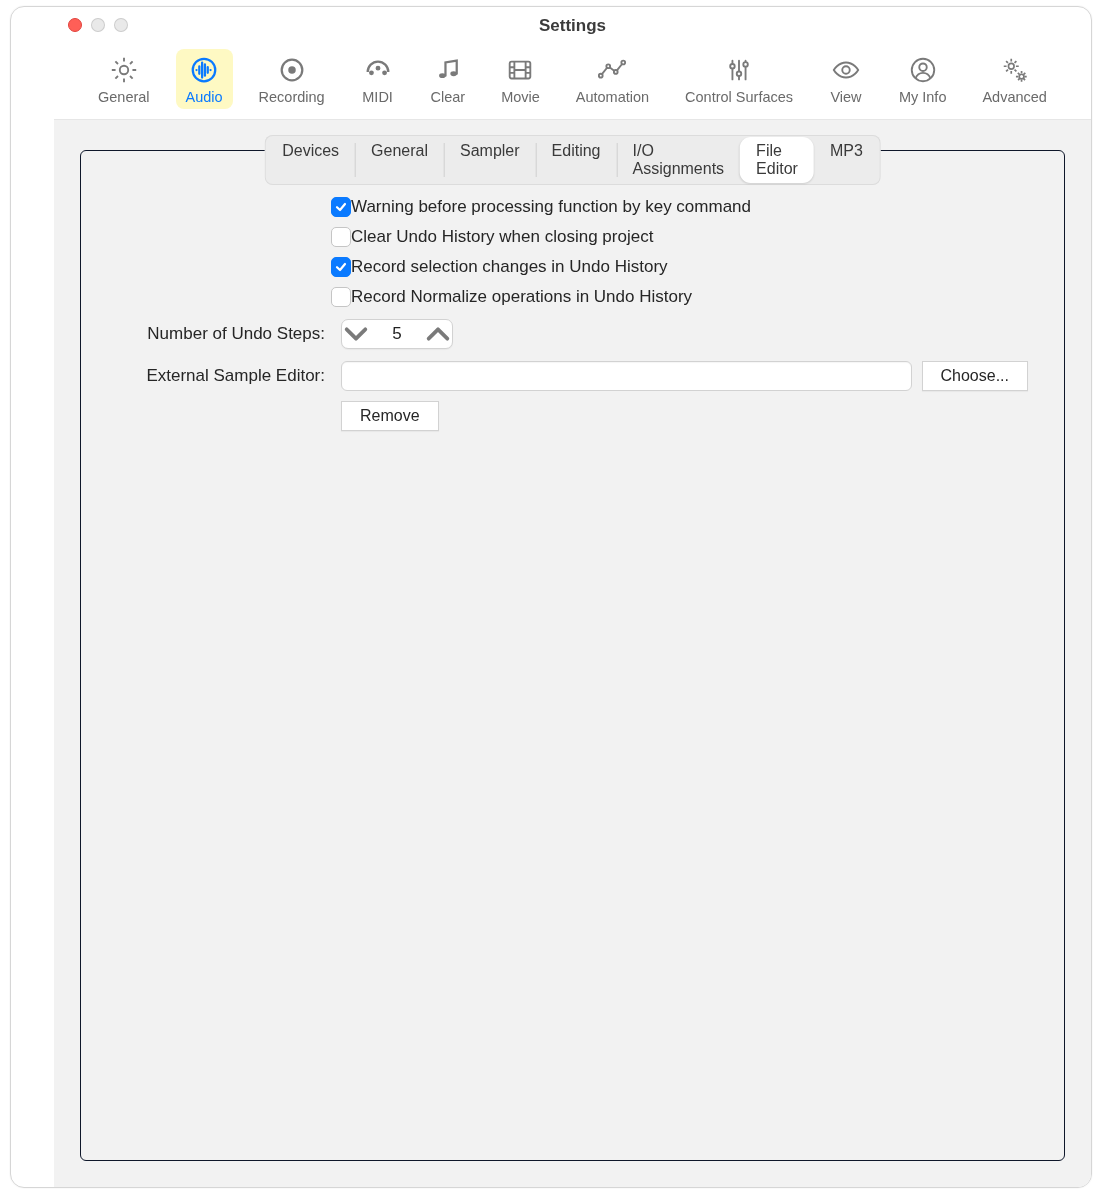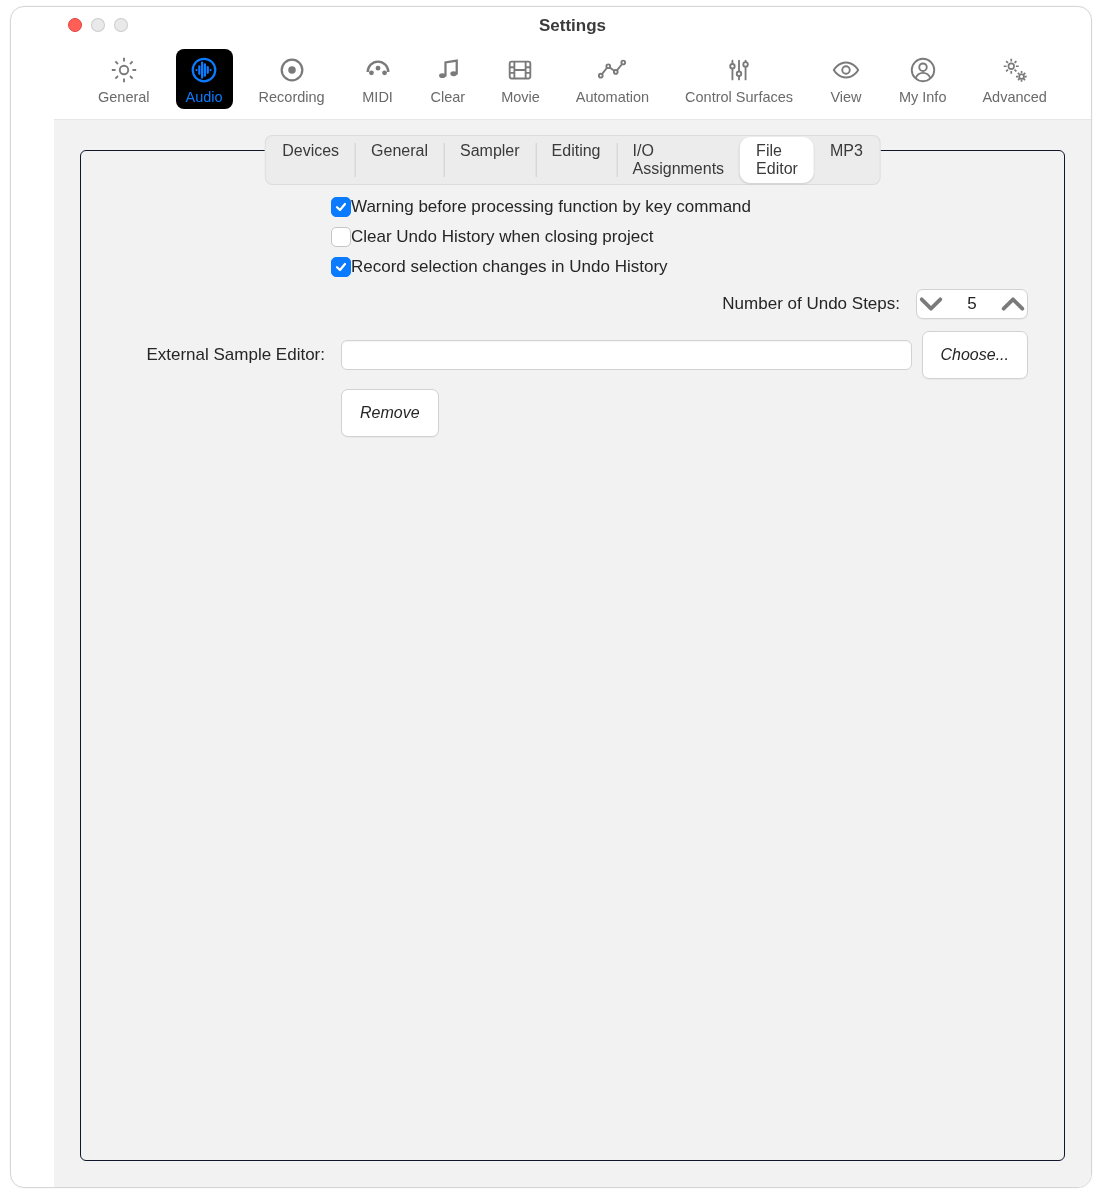--- a/index.html
+++ b/index.html
@@ -61,21 +61,21 @@
     flex-direction: column;
     align-items: center;
     gap: 4px;
     padding: 6px 10px 4px 10px;
     border-radius: 8px;
     color: #6f6f6f;
     cursor: pointer;
     min-width: 54px;
   }
   .tool-item.selected {
-    background: #000000;
+    background: #fef9c3;
     color: #0a7aff;
   }
   .tool-item .icon {
     width: 30px; height: 30px;
     display: flex; align-items: center; justify-content: center;
   }
   .tool-item svg { width: 30px; height: 30px; }
   .tool-item .label {
     font-size: 14.5px;
     color: #6a6a6a;
@@ -151,21 +151,20 @@
     border-color: #0a7aff;
   }
   .chk.checked svg { width: 14px; height: 14px; }
   .chk-label { font-size: 17px; color: #262626; }
 
   .field-row {
     display: flex;
     align-items: center;
     gap: 10px;
     margin-top: 12px;
-    justify-content: flex-end;
   }
   .field-label {
     width: 214px;
     text-align: right;
     font-size: 17px;
     color: #262626;
     padding-right: 6px;
     flex-shrink: 0;
   }
   .stepper {
@@ -189,30 +188,30 @@
   }
   .text-input {
     flex: 1;
     height: 30px;
     background: #fff;
     border: 1px solid #d2d2d2;
     border-radius: 6px;
     box-shadow: inset 0 1px 1px rgba(0,0,0,0.04);
   }
   .btn {
-    height: 48px;
+    height: 30px;
     padding: 0 18px;
     background: #fff;
     border: 1px solid #d2d2d2;
-    border-radius: 7px;
+    border-radius: 0;
     font-size: 16px;
     color: #262626;
     box-shadow: 0 1px 1px rgba(0,0,0,0.04);
     cursor: pointer;
-    display: inline-flex; align-items: center; font-style: italic;
+    display: inline-flex; align-items: center;
   }
   .btn-row { margin-top: 10px; padding-left: 224px; }
 </style>
 </head>
 <body>
 
 <div class="window">
 
   <div class="titlebar">
     <div class="traffic">
@@ -364,20 +363,24 @@
               <div class="chk-label">Clear Undo History when closing project</div>
             </div>
             <div class="check-row">
               <div class="chk checked">
                 <svg viewBox="0 0 14 14">
                   <path d="M3 7.2 L6 10 L11 4" fill="none" stroke="#fff" stroke-width="2.2" stroke-linecap="round" stroke-linejoin="round"></path>
                 </svg>
               </div>
               <div class="chk-label">Record selection changes in Undo History</div>
             </div>
+            <div class="check-row">
+              <div class="chk"></div>
+              <div class="chk-label">Record Normalize operations in Undo History</div>
+            </div>
           </div>
 
         <div class="field-row">
           <div class="field-label">Number of Undo Steps:</div>
           <div class="stepper">
             <div class="arrow">
               <svg viewBox="0 0 12 12">
                   <path d="M2 4 L6 8 L10 4" fill="none" stroke="currentColor" stroke-width="1.6" stroke-linecap="round" stroke-linejoin="round"></path>
                 </svg>
             </div>

